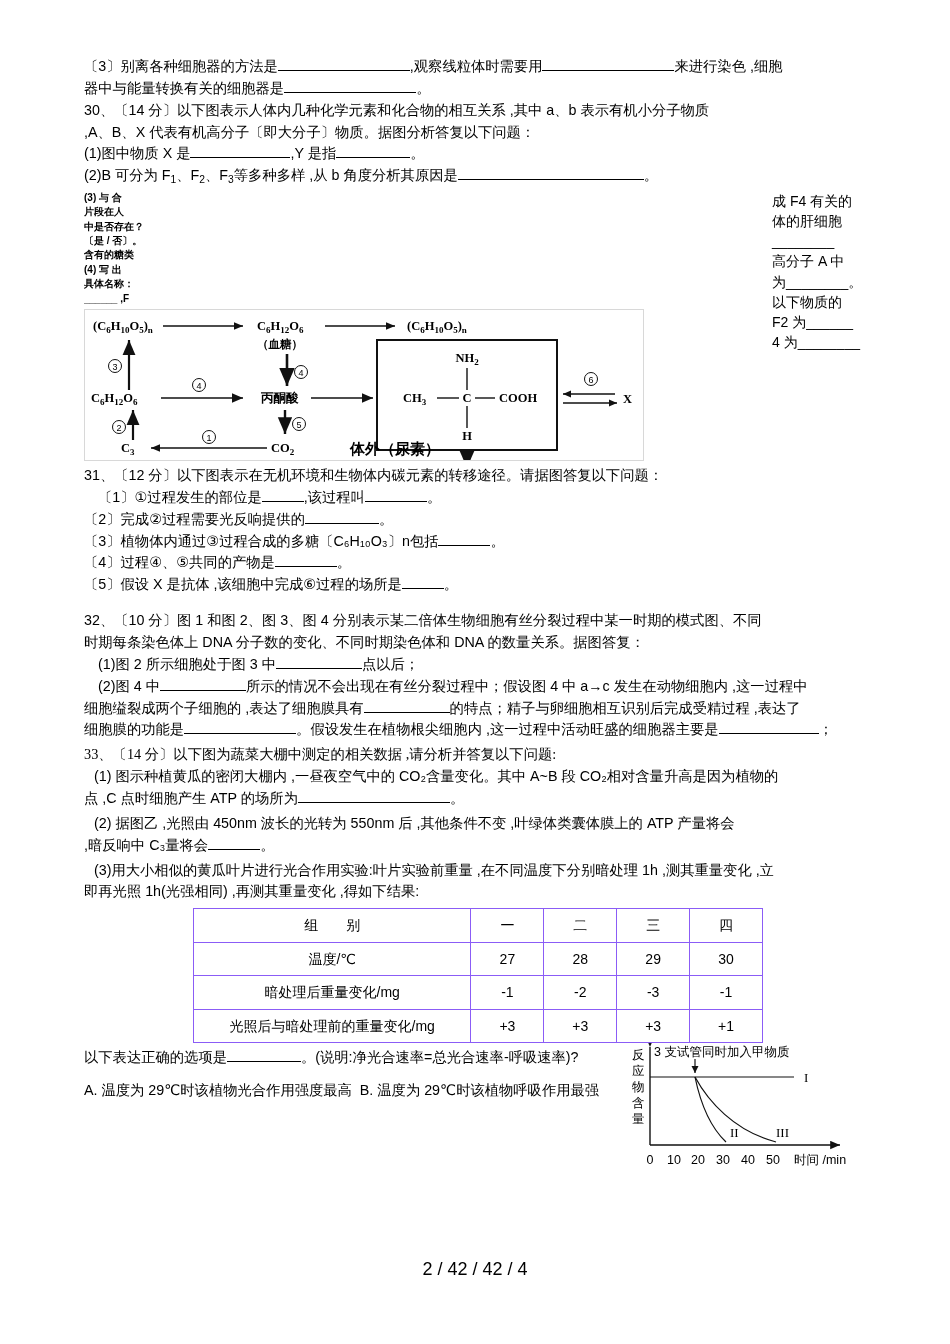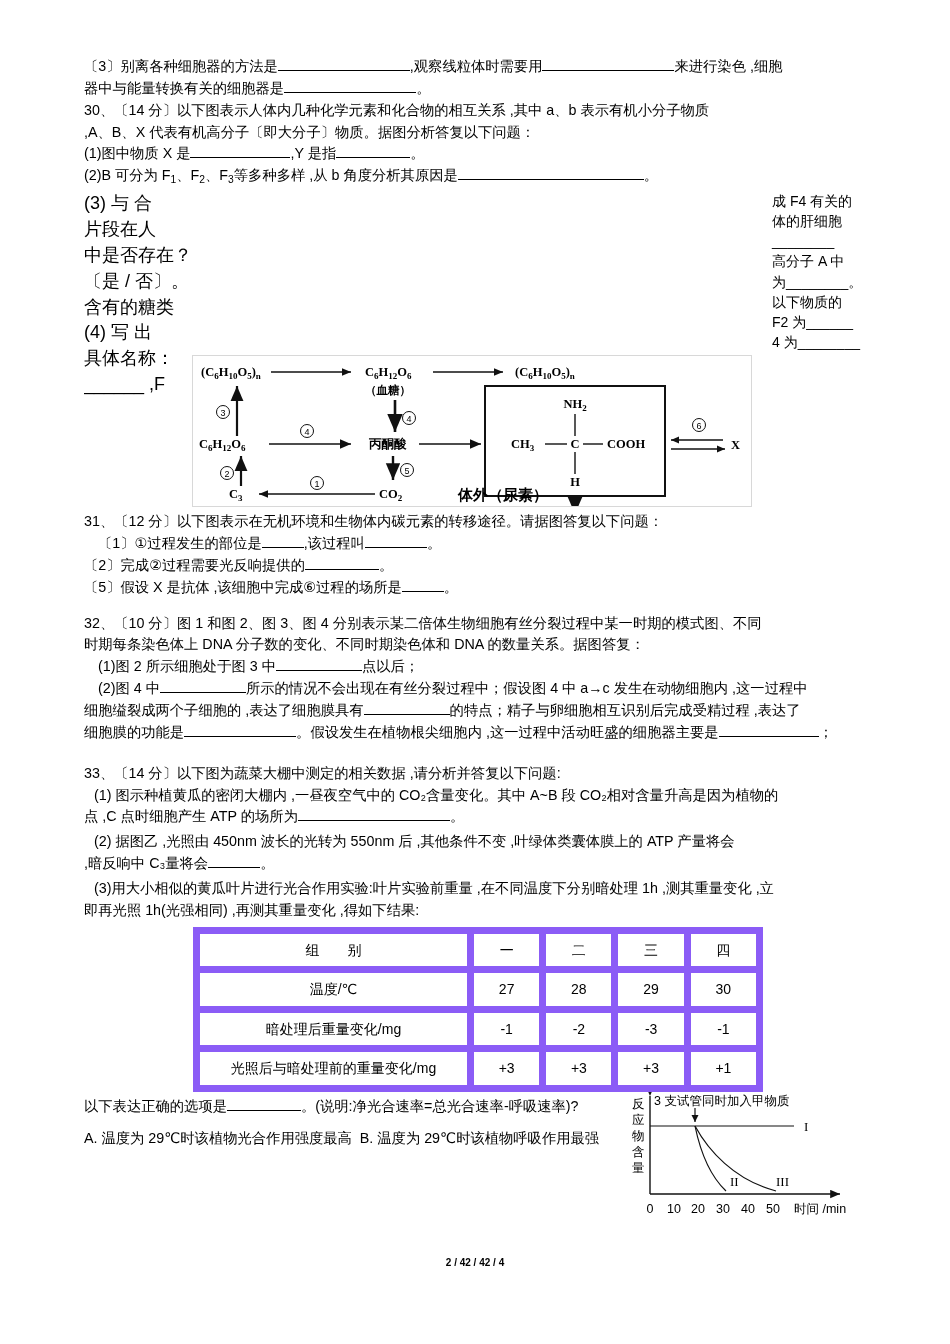--- a/index.html
+++ b/index.html
@@ -53,43 +53,42 @@
   .q30wrap { overflow: hidden; }
 
   
   .tbl {
     border-collapse: collapse;
     margin: 6px auto 4px auto;
     width: 570px;
     font-size: 14px;
   }
   .tbl td {
-    border: 7px solid #8b5cf6;
+    border: 1px solid #8b5cf6;
     text-align: center;
     padding: 6px 4px;
     height: 31px;
   }
   .tbl td.hdr-l { width: 278px; }
   .tbl td.num { width: 73px; }
 
   
   .chartbox {
     position: absolute;
     right: 0px;
     bottom: 0px;
     width: 318px;
     height: 135px;
   }
   .footer {
     position: absolute;
     left: 0; right: 0;
     top: 1256px;
     text-align: center;
-    font-size: 10px;
-    font-weight: bold;
+    font-size: 18px;
   }
   .q33-bottom { position: relative; height: 150px; }
 </style>
 </head>
 <body>
 
 <div class="page">
 
   <p class="para">
     <span>〔3〕别离各种细胞器的方法是</span><span class="ln l12"></span><span>,观察线粒体时需要用</span><span class="ln l12"></span><span>来进行染色 ,细胞</span>
@@ -103,21 +102,21 @@
 
   <p class="para">
     <span>(1)图中物质 X 是</span><span class="ln l9"></span><span>,Y 是指</span><span class="ln l7"></span><span>。</span>
   </p>
   <p class="para">
     <span>(2)B 可分为 F</span><sub>1</sub><span>、F</span><sub>2</sub><span>、F</span><sub>3</sub><span>等多种多样 ,从 b 角度分析其原因是</span><span class="ln l17"></span><span>。</span>
   </p>
 
   <div class="q30wrap">
 
-    <div style="float:left;width:108px;margin-top:3px;line-height:1.44;font-size:18px;">
+    <div style="float:left;width:108px;margin-top:3px;line-height:1.44;font-size:10px;font-weight:bold;">
       <div>(3) 与 合</div>
       <div> 片段在人</div>
       <div>中是否存在？</div>
       <div>〔是 / 否〕。</div>
       <div>含有的糖类</div>
       <div>(4) 写 出</div>
       <div>具体名称：</div>
       <div>______ ,F</div>
     </div>
 
@@ -211,39 +210,45 @@
   <div style="clear:both;height:2px;"></div>
 
   <p class="para"><span>31、〔12 分〕以下图表示在无机环境和生物体内碳元素的转移途径。请据图答复以下问题：</span></p>
   <p class="para" style="padding-left:14px;">
     <span>〔1〕①过程发生的部位是</span><span class="ln l4"></span><span>,该过程叫</span><span class="ln l6"></span><span>。</span>
   </p>
   <p class="para">
     <span>〔2〕完成②过程需要光反响提供的</span><span class="ln l7"></span><span>。</span>
   </p>
   <p class="para">
+    <span>〔3〕植物体内通过③过程合成的多糖〔C₆H₁₀O₃〕n包括</span><span class="ln l5"></span><span>。</span>
+  </p>
+  <p class="para">
+    <span>〔4〕过程④、⑤共同的产物是</span><span class="ln l6"></span><span>。</span>
+  </p>
+  <p class="para">
     <span>〔5〕假设 X 是抗体 ,该细胞中完成⑥过程的场所是</span><span class="ln l4"></span><span>。</span>
   </p>
 
   <p class="para" style="margin-top:15px;"><span>32、〔10 分〕图 1 和图 2、图 3、图 4 分别表示某二倍体生物细胞有丝分裂过程中某一时期的模式图、不同</span></p>
   <p class="para"><span>时期每条染色体上 DNA 分子数的变化、不同时期染色体和 DNA 的数量关系。据图答复：</span></p>
   <p class="para" style="padding-left:14px;">
     <span>(1)图 2 所示细胞处于图 3 中</span><span class="ln l8"></span><span>点以后；</span>
   </p>
   <p class="para" style="padding-left:14px;">
     <span>(2)图 4 中</span><span class="ln l8"></span><span>所示的情况不会出现在有丝分裂过程中；假设图 4 中 a→c 发生在动物细胞内 ,这一过程中</span>
   </p>
   <p class="para">
     <span>细胞缢裂成两个子细胞的 ,表达了细胞膜具有</span><span class="ln l8"></span><span>的特点；精子与卵细胞相互识别后完成受精过程 ,表达了</span>
   </p>
   <p class="para">
     <span>细胞膜的功能是</span><span class="ln l10"></span><span>。假设发生在植物根尖细胞内 ,这一过程中活动旺盛的细胞器主要是</span><span class="ln l9"></span><span>；</span>
   </p>
 
-  <p class="para" style="margin-top:20px;"><span>33、〔14 分〕以下图为蔬菜大棚中测定的相关数据 ,请分析并答复以下问题:</span></p>
+  <p class="para" style="margin-top:4px;font-family:Liberation Serif, serif;"><span>33、〔14 分〕以下图为蔬菜大棚中测定的相关数据 ,请分析并答复以下问题:</span></p>
   <p class="para" style="padding-left:10px;"><span>(1) 图示种植黄瓜的密闭大棚内 ,一昼夜空气中的 CO₂含量变化。其中 A~B 段 CO₂相对含量升高是因为植物的</span></p>
   <p class="para">
     <span>点 ,C 点时细胞产生 ATP 的场所为</span><span class="ln l14"></span><span>。</span>
   </p>
   <p class="para" style="padding-left:10px;margin-top:4px;"><span>(2) 据图乙 ,光照由 450nm 波长的光转为 550nm 后 ,其他条件不变 ,叶绿体类囊体膜上的 ATP 产量将会</span></p>
   <p class="para">
     <span>,暗反响中 C₃量将会</span><span class="ln l5"></span><span>。</span>
   </p>
   <p class="para" style="padding-left:10px;margin-top:4px;"><span>(3)用大小相似的黄瓜叶片进行光合作用实验:叶片实验前重量 ,在不同温度下分别暗处理 1h ,测其重量变化 ,立</span></p>
   <p class="para"><span>即再光照 1h(光强相同) ,再测其重量变化 ,得如下结果:</span></p>

